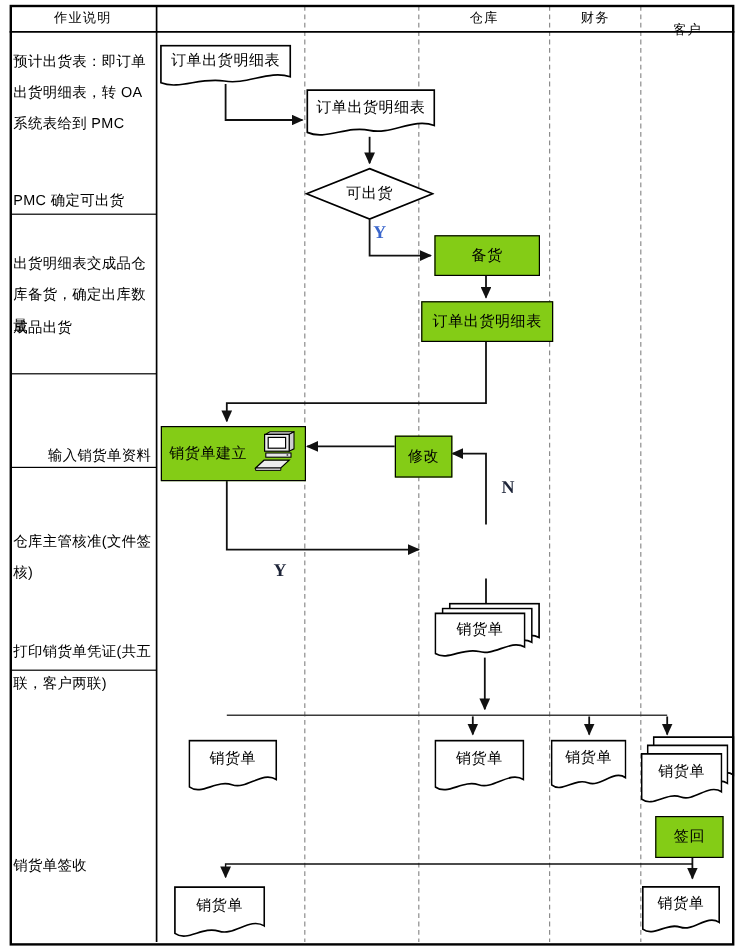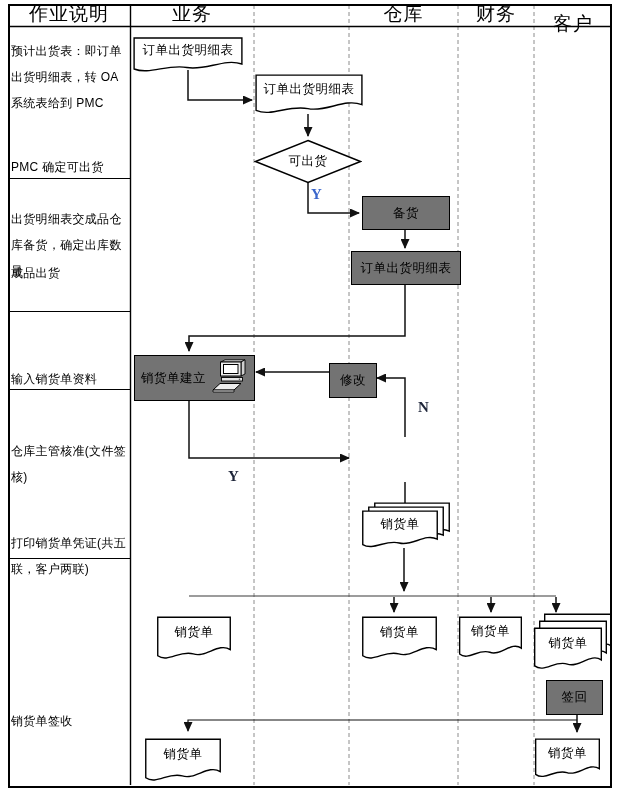--- a/index.html
+++ b/index.html
@@ -1,24 +1,24 @@
 <!DOCTYPE html>
 <html><head>
 <meta charset="utf-8">
 <style>
   html,body{margin:0;padding:0;background:#fff;}
   #canvas{position:relative;width:618px;height:789px;background:#fff;
           font-family:"Liberation Sans","DejaVu Sans",sans-serif;color:#000;overflow:hidden;}
   .abs{position:absolute;}
   #outer-border{left:8px;top:4px;width:600px;height:780px;border:2px solid #000;}
   #overlay{left:0;top:0;}
-  .hcell{top:5px;height:21px;line-height:21px;text-align:center;font-size:19px;letter-spacing:1px;font-family:Liberation Mono, monospace;}
+  .hcell{top:5px;height:21px;line-height:21px;text-align:center;font-size:11px;letter-spacing:1px;}
   .note{left:11px;width:118px;font-size:12px;line-height:26px;letter-spacing:.3px;}
   .rule{left:9px;width:121px;height:0;border-top:1.5px solid #000;}
-  .rect{background:#737373;border:1.4px solid #000;display:flex;align-items:center;justify-content:center;}
+  .rect{background:#84cc16;border:1.4px solid #000;display:flex;align-items:center;justify-content:center;}
   .lbl{font-size:12.5px;letter-spacing:.5px;white-space:nowrap;}
   .doc{background:transparent;}
   .doc svg.shape{position:absolute;left:0;top:0;width:100%;height:100%;}
   .doc .lbl{position:absolute;left:0;right:0;top:0;height:72%;display:flex;align-items:center;justify-content:center;}
   .sheet{position:absolute;}
   .branch{font-family:"Liberation Serif","DejaVu Serif",serif;font-size:15px;font-weight:bold;}
   .by{color:#3a66cc;}
   .bn{color:#1d2438;}
 </style>
 </head>
@@ -57,30 +57,29 @@
       <path d="M189,596 H556" stroke="#3a3a3a" stroke-width="1.2"></path>
       <path d="M394,597 V612" marker-end="url(#ah)"></path>
       <path d="M491,597 V612" marker-end="url(#ah)"></path>
       <path d="M556,597 V612" marker-end="url(#ah)"></path>
       <path d="M577,713 V732" marker-end="url(#ah)"></path>
       <path d="M577,720 H188 V731" marker-end="url(#ah)" stroke-width="1.2"></path>
     </g>
   </svg>
 
   <div class="abs hcell" style="left:8px;width:122px;">作业说明</div>
-  <div class="abs hcell" style="left:130px;width:124px;">业务</div>
   <div class="abs hcell" style="left:349px;width:109px;">仓库</div>
   <div class="abs hcell" style="left:458px;width:76px;">财务</div>
   <div class="abs hcell" style="left:534px;width:78px;margin-top:10px;">客户</div>
 
   <div class="abs note" style="top:38px;">预计出货表：即订单出货明细表，转 OA 系统表给到 PMC</div>
   <div class="abs note" style="top:154px;">PMC 确定可出货</div>
   <div class="abs note" style="top:206px;">出货明细表交成品仓库备货，确定出库数量</div>
   <div class="abs note" style="top:260px;">成品出货</div>
-  <div class="abs note" style="top:366px;">输入销货单资料</div>
+  <div class="abs note" style="top:366px;margin-left:29px;">输入销货单资料</div>
   <div class="abs note" style="top:438px;">仓库主管核准(文件签核)</div>
   <div class="abs note" style="top:514px;margin-top:16px;">打印销货单凭证(共五联，客户两联)</div>
   <div class="abs note" style="top:708px;">销货单签收</div>
 
   <div class="abs rule" style="top:178px;"></div>
   <div class="abs rule" style="top:311px;"></div>
   <div class="abs rule" style="top:389px;"></div>
   <div class="abs rule" style="top:558px;"></div>
 
   <div class="abs doc" style="left:133px;top:37px;width:110px;height:37px;">

